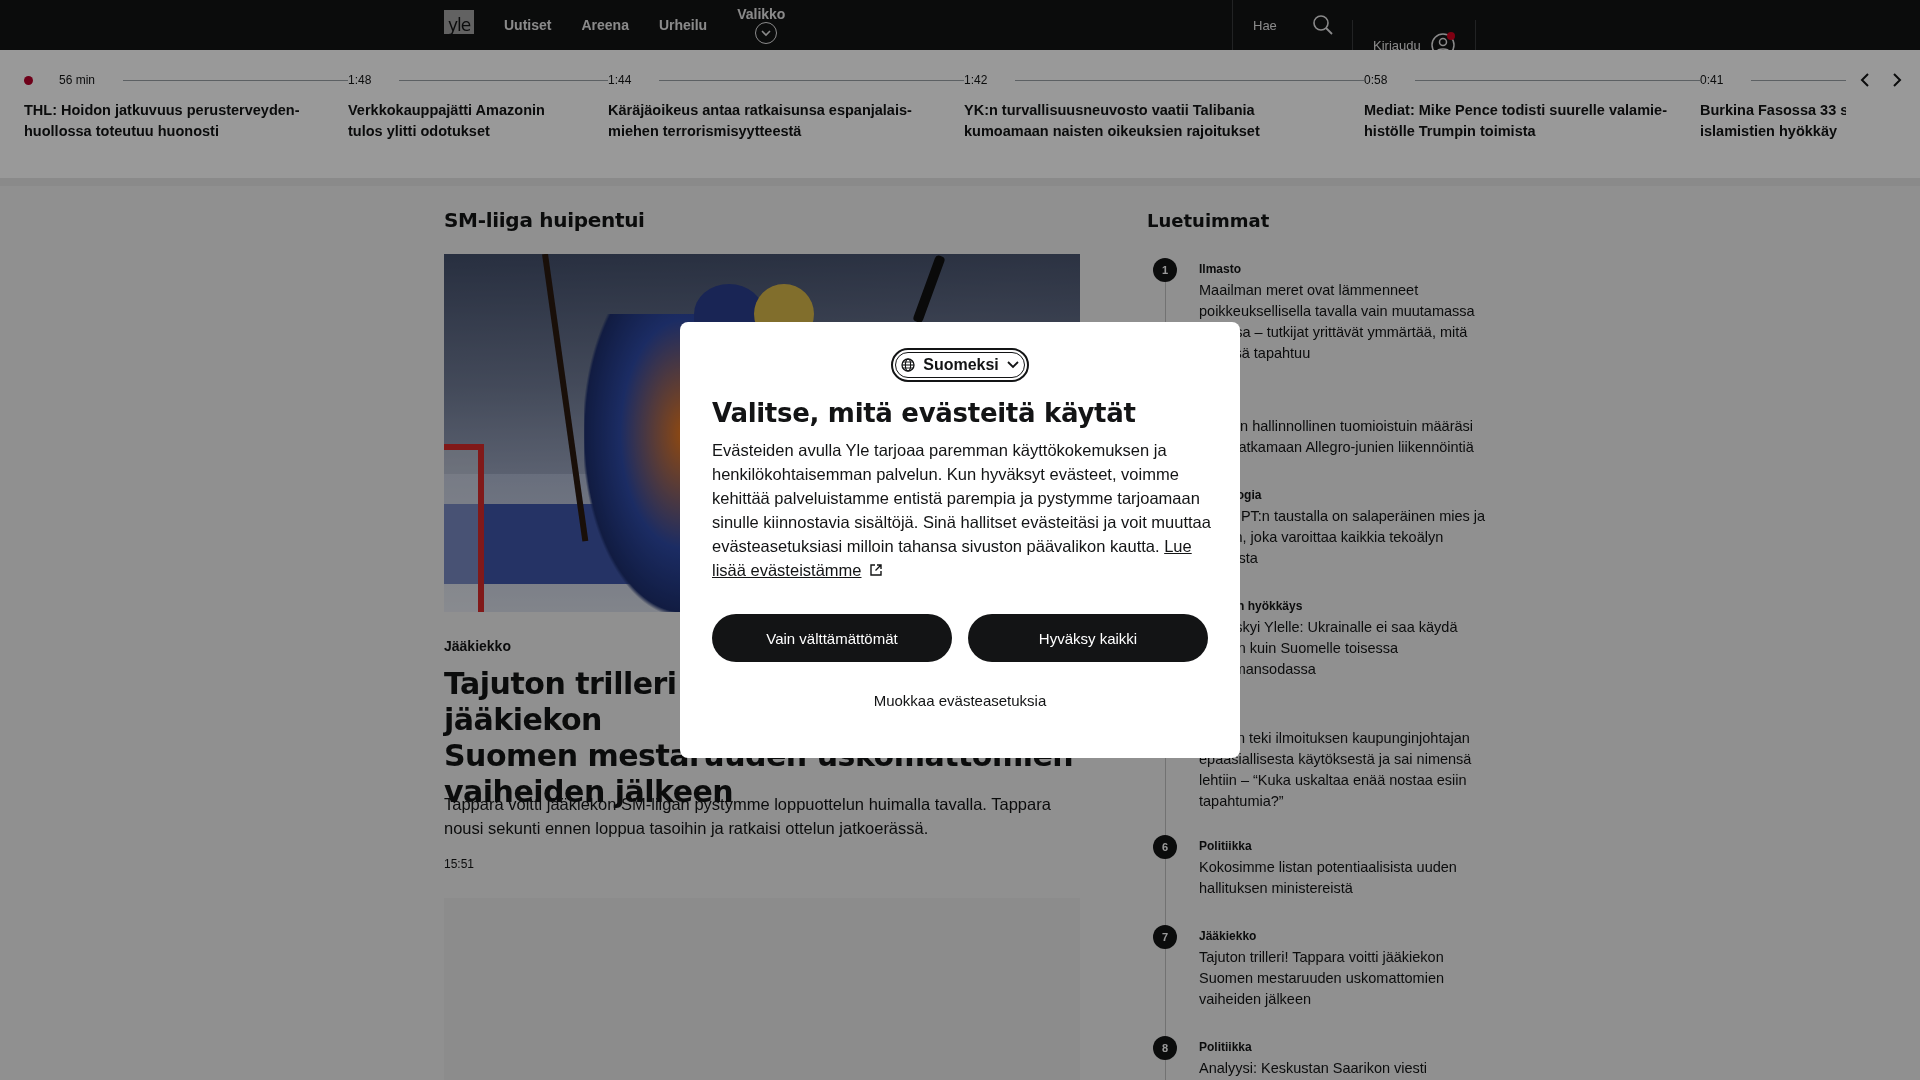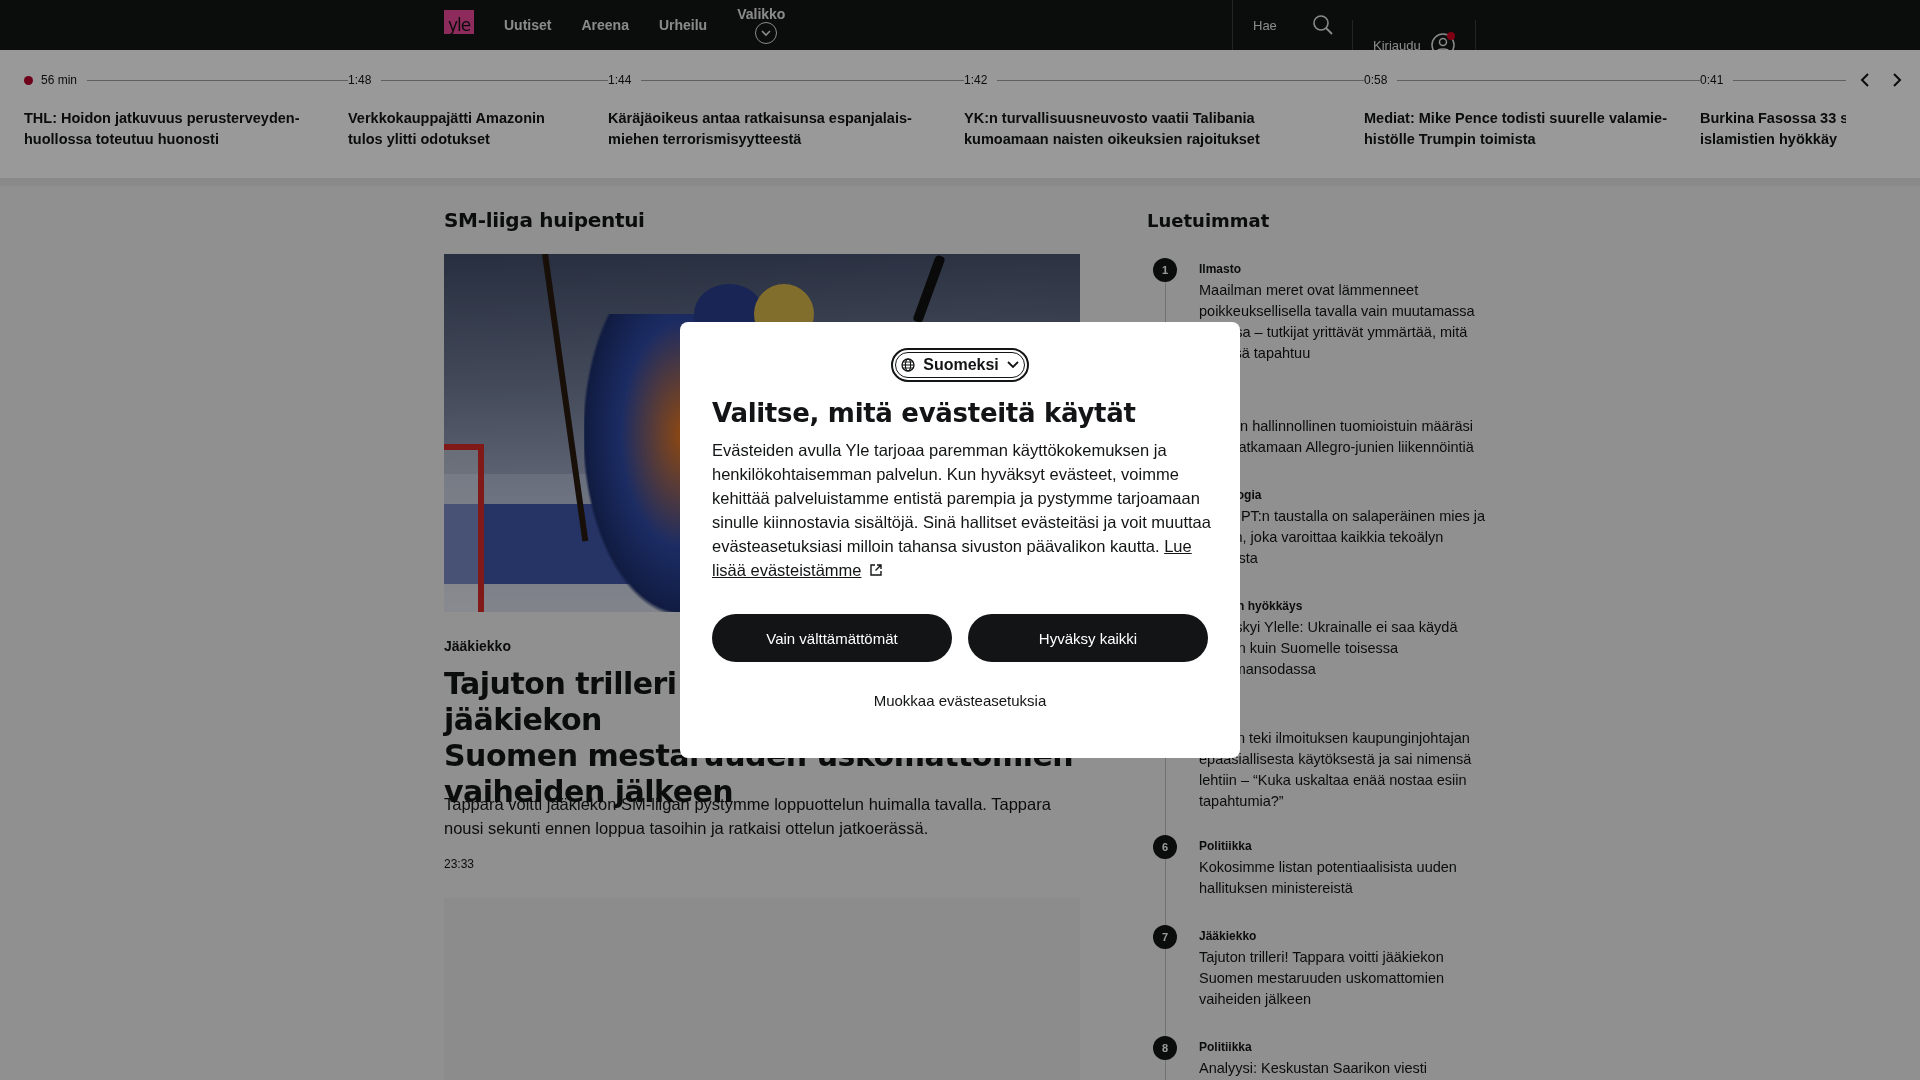--- a/index.html
+++ b/index.html
@@ -1,38 +1,38 @@
 <!DOCTYPE html>
 <html><head>
 <meta charset="utf-8">
 <style>
   * { box-sizing: border-box; margin: 0; padding: 0; }
   html, body { width: 1920px; height: 1080px; overflow: hidden; }
   body { font-family: "DejaVu Sans", sans-serif; background: #f0f0f0; position: relative; color: #131415; }
 
   
   .topbar { position: absolute; top: 0; left: 0; width: 1920px; height: 50px; background: #131415; }
-  .topbar .logo { position: absolute; left: 444px; top: 10px; width: 30px; height: 24px; background: #ec4899; color: #131415; font-family: "DejaVu Sans", sans-serif; font-size: 17px; line-height: 30px; text-align: center; letter-spacing: -1px; }
+  .topbar .logo { position: absolute; left: 444px; top: 10px; width: 30px; height: 24px; background: #a3a3a3; color: #131415; font-family: "DejaVu Sans", sans-serif; font-size: 17px; line-height: 30px; text-align: center; letter-spacing: -1px; }
   .topbar .nav { position: absolute; left: 504px; top: 0; height: 50px; display: flex; align-items: center; gap: 0; }
   .topbar .nav a { color: #e6e6e6; font-size: 14px; text-decoration: none; margin-right: 30px; font-family: "Liberation Sans", sans-serif; font-weight: bold; }
   .topbar .menu { display: flex; align-items: center; color: #e6e6e6; font-size: 14px; font-weight: bold; font-family: "Liberation Sans", sans-serif; flex-direction: column; }
   .topbar .menu .circ { width: 22px; height: 22px; border: 1.5px solid #e6e6e6; border-radius: 50%; margin-left: 10px; display: flex; align-items: center; justify-content: center; }
   .topbar .search { position: absolute; left: 1232px; top: 0; width: 120px; height: 50px; border-left: 1px solid #3a3b3d; display: flex; align-items: center; padding-left: 20px; color: #e6e6e6; font-size: 13px; font-family: "Liberation Sans", sans-serif; }
   .topbar .search svg { position: absolute; right: 18px; top: 14px; }
   .topbar .login { position: absolute; left: 1352px; top: 0; width: 124px; height: 50px; border-left: 1px solid #3a3b3d; border-right: 1px solid #3a3b3d; display: flex; align-items: center; padding-left: 20px; color: #e6e6e6; font-size: 13px; font-family: "Liberation Sans", sans-serif; margin-top: 20px; }
   .topbar .login .avatar { position: absolute; right: 20px; top: 13px; }
   .topbar .login .dot { position: absolute; right: 20px; top: 12px; width: 8px; height: 8px; border-radius: 50%; background: #d3001e; }
 
   
   .ticker { position: absolute; top: 50px; left: 0; width: 1920px; height: 128px; background: #fff; }
   .ticker .item { position: absolute; top: 22px; }
-  .ticker .time { display: flex; align-items: center; font-size: 12px; color: #131415; font-family: "Liberation Sans", sans-serif; height: 16px; }
+  .ticker .time { display: flex; align-items: center; font-size: 12px; color: #131415; font-family: "Liberation Sans", sans-serif; height: 16px; gap: 18px; }
   .ticker .time .live { width: 9px; height: 9px; background: #b8002a; border-radius: 50%; margin-right: 8px; }
   .ticker .time .line { flex: 1; height: 1px; background: #9aa0a6; margin-left: 10px; }
-  .ticker .title { margin-top: 20px; font-size: 14.5px; font-weight: bold; line-height: 21px; font-family: "Liberation Sans", sans-serif; color: #131415; }
+  .ticker .title { margin-top: 12px; font-size: 14.5px; font-weight: bold; line-height: 21px; font-family: "Liberation Sans", sans-serif; color: #131415; }
   .ticker .arrows { position: absolute; right: 14px; top: 20px; display: flex; gap: 14px; font-size: 20px; }
   .ticker .arrows span { width: 18px; height: 20px; display: flex; align-items: center; justify-content: center; }
   .shade-band { position: absolute; top: 178px; left: 0; width: 1920px; height: 8px; background: #e6e6e6; }
 
   
   .section-title { position: absolute; left: 444px; top: 208px; font-size: 20px; font-weight: bold; font-family: "DejaVu Sans", sans-serif; color: #131415; letter-spacing: -0.3px; }
   .hero-img { position: absolute; left: 444px; top: 254px; width: 636px; height: 358px; overflow: hidden; background: linear-gradient(135deg, #6c7a96 0%, #8a95b0 35%, #b7b9c4 60%, #7d8aa6 100%); }
   .hero-img .crowd { position: absolute; left: 0; top: 0; width: 100%; height: 220px; background: linear-gradient(180deg, #3e4a66, #6f7a94 60%, #9aa4bd); opacity: .9; }
   .hero-img .ice { position: absolute; left: 0; top: 220px; width: 100%; height: 138px; background: linear-gradient(180deg, #aeb8d0, #d8dde8); }
   .hero-img .board { position: absolute; left: 0; top: 250px; width: 100%; height: 80px; background: #3f56a8; }
@@ -180,21 +180,21 @@
   <div class="stick"></div>
   <div class="stick2"></div>
 </div>
 <div class="category">Jääkiekko</div>
 <div class="headline">
   <span>Tajuton trilleri! Tappara voitti jääkiekon</span><br>
   <span>Suomen mestaruuden uskomattomien</span><br>
   <span>vaiheiden jälkeen</span>
 </div>
 <div class="lead">Tappara voitti jääkiekon SM-liigan pystymme loppuottelun huimalla tavalla. Tappara nousi sekunti ennen loppua tasoihin ja ratkaisi ottelun jatkoerässä.</div>
-<div class="time-stamp">23:33</div>
+<div class="time-stamp">15:51</div>
 <div class="placeholder-card"></div>
 
 <div class="side-title">Luetuimmat</div>
 <div class="mr-line"></div>
 
 <div class="mr-item" style="top:258px;">
   <div class="mr-num">1</div>
   <div class="mr-cat">Ilmasto</div>
   <div class="mr-text">Maailman meret ovat lämmenneet poikkeuksellisella tavalla vain muutamassa viikossa – tutkijat yrittävät ymmärtää, mitä merissä tapahtuu</div>
 </div>

